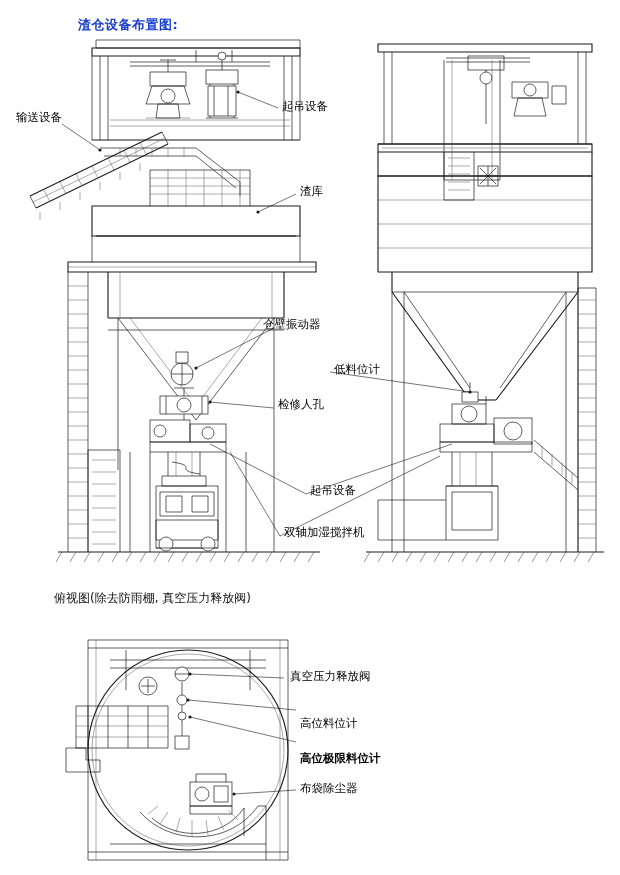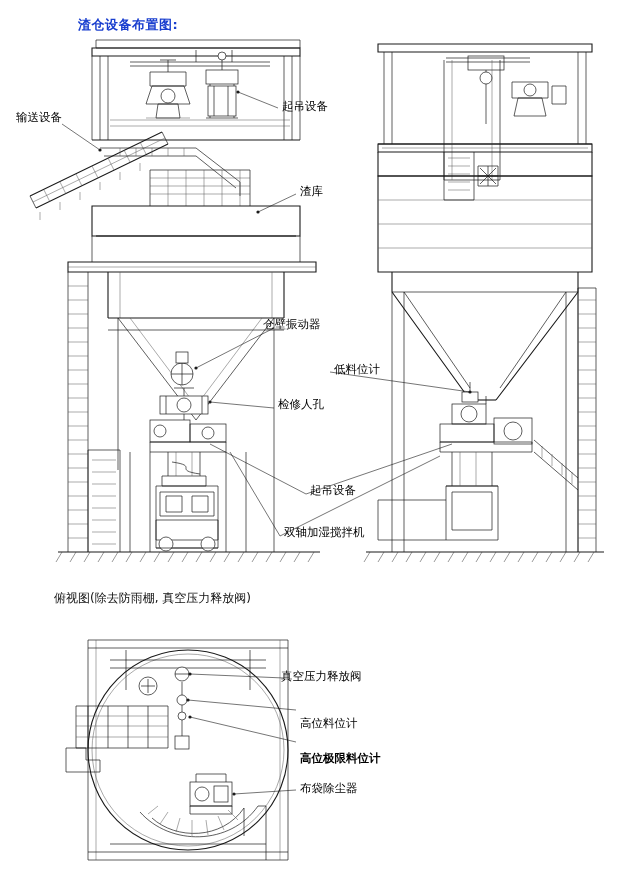--- a/index.html
+++ b/index.html
@@ -310,18 +310,18 @@
 
   <div class="label" style="left:16px; top:110px;">输送设备</div>
   <div class="label" style="left:282px; top:99px;">起吊设备</div>
   <div class="label" style="left:300px; top:184px;">渣库</div>
   <div class="label" style="left:263px; top:317px;">仓壁振动器</div>
   <div class="label" style="left:334px; top:362px;">低料位计</div>
   <div class="label" style="left:278px; top:397px;">检修人孔</div>
   <div class="label" style="left:310px; top:483px;">起吊设备</div>
   <div class="label" style="left:284px; top:525px;">双轴加湿搅拌机</div>
 
-  <div class="label" style="left:281px; top:669px;">真空压力释放阀</div>
+  <div class="label" style="left:290px; top:669px;">真空压力释放阀</div>
   <div class="label" style="left:300px; top:716px;">高位料位计</div>
   <div class="label" style="left:300px; top:751px;font-weight:bold;">高位极限料位计</div>
   <div class="label" style="left:300px; top:781px;text-align:right;">布袋除尘器</div>
 
 </div>
 
 </body></html>

